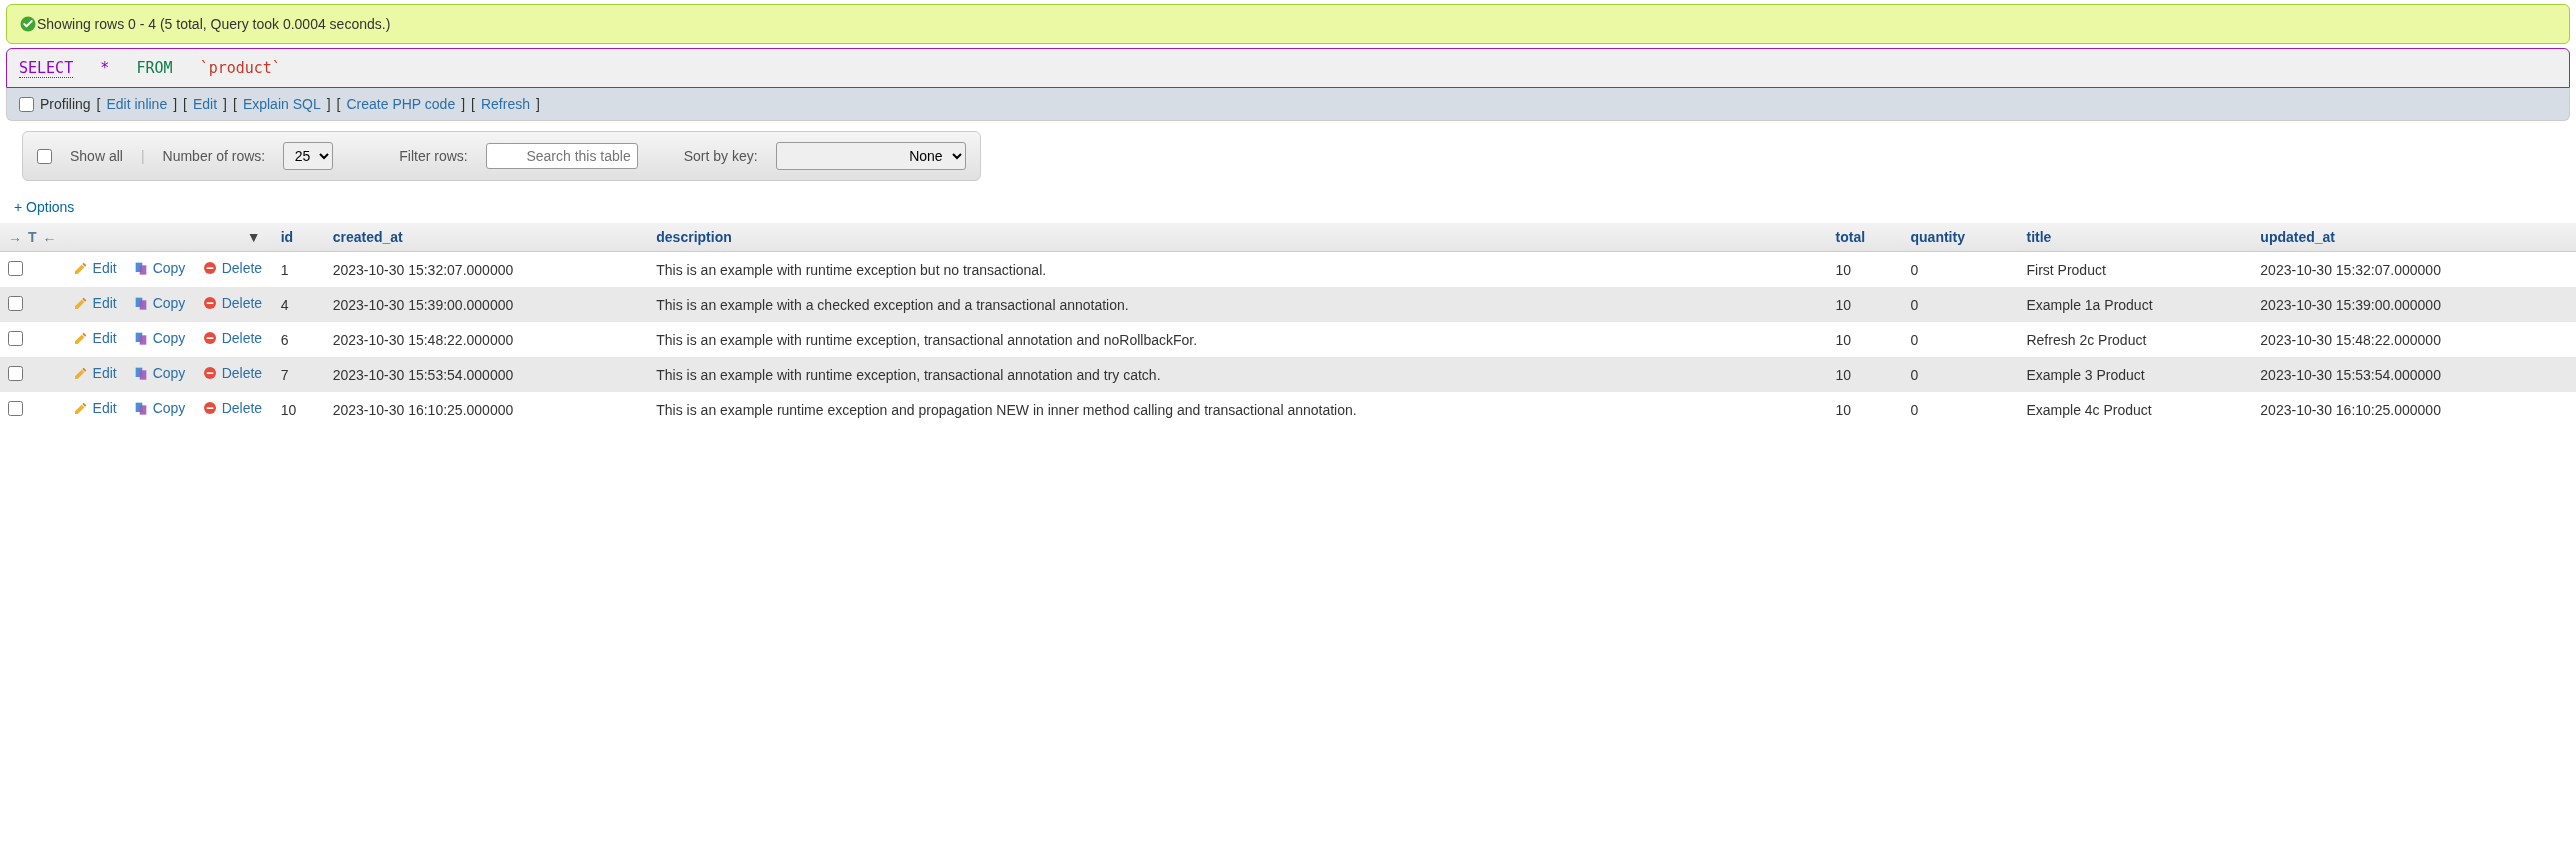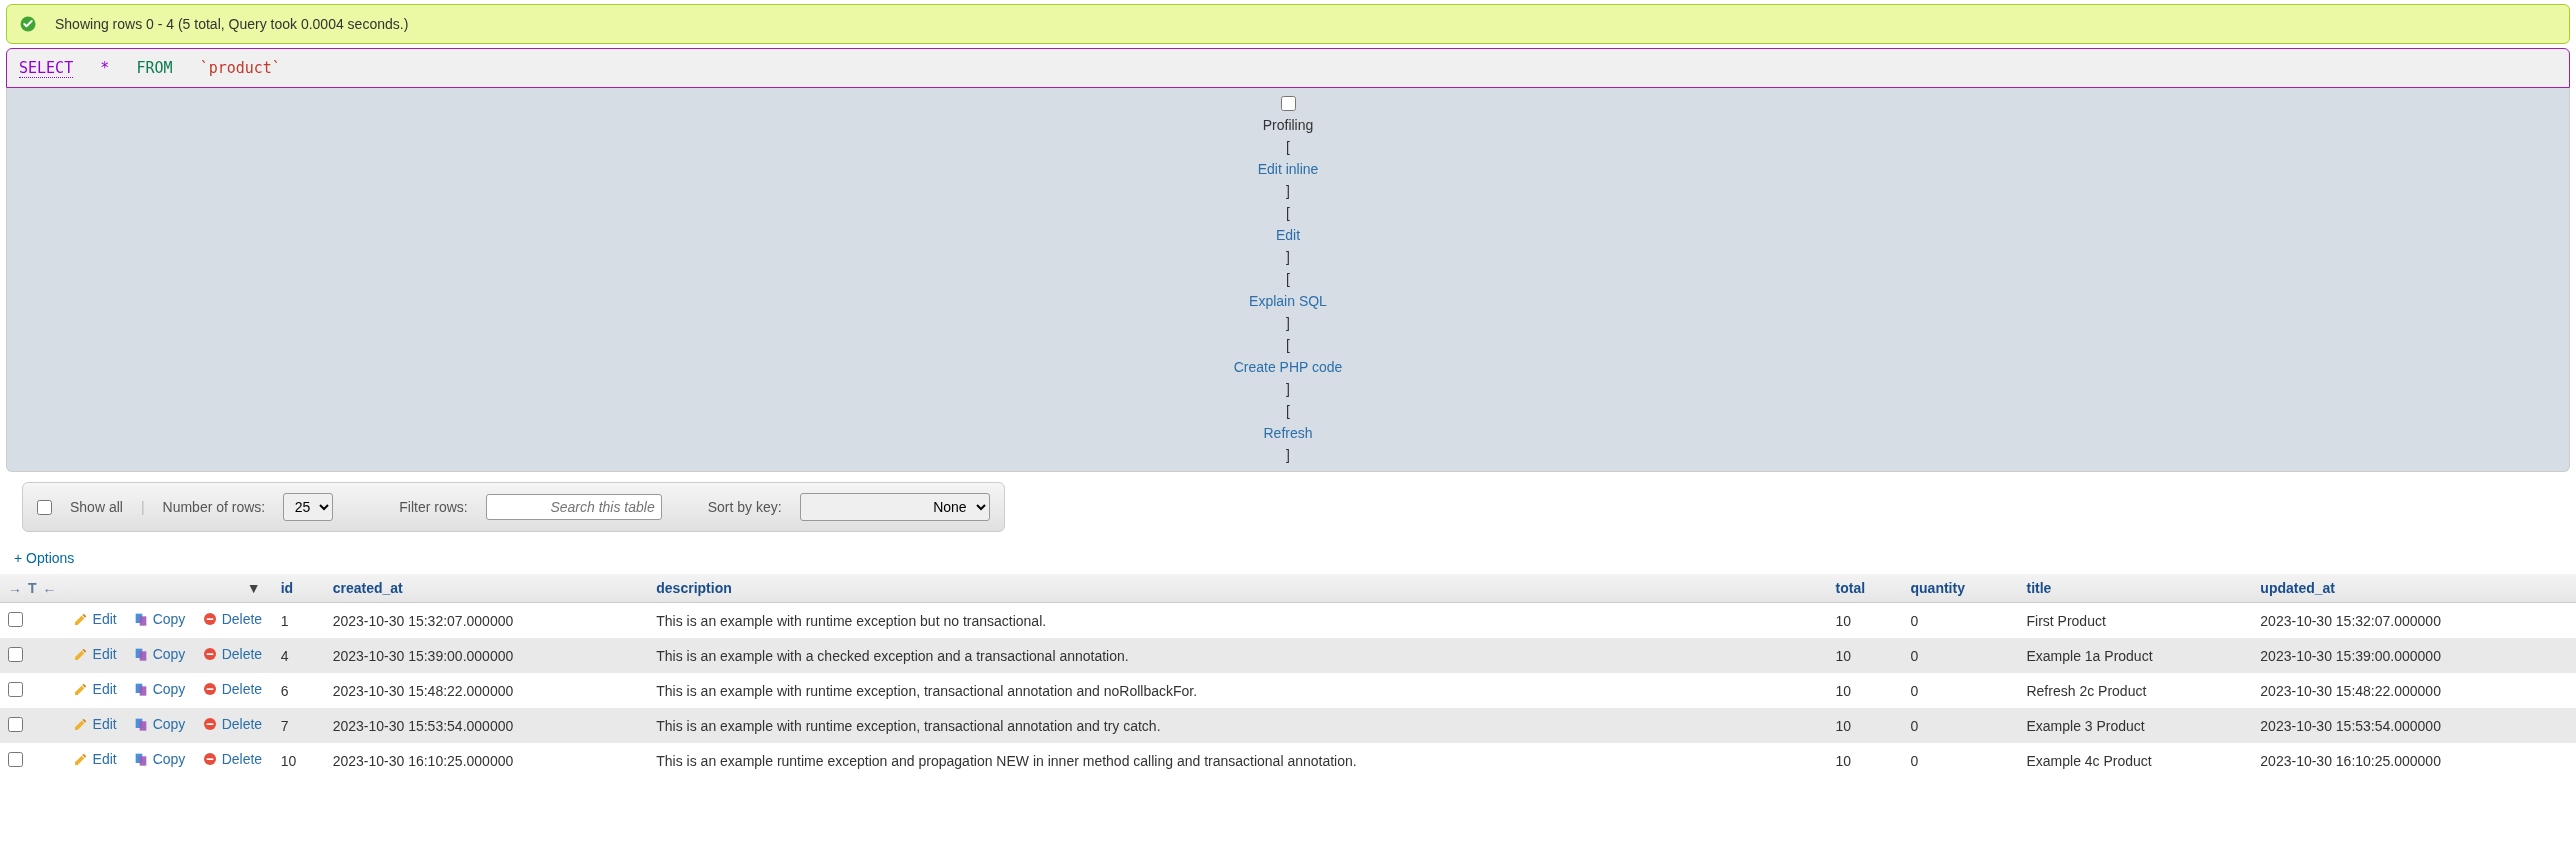--- a/index.html
+++ b/index.html
@@ -1,34 +1,34 @@
 <!DOCTYPE html>
 <html><head>
 <meta charset="utf-8">
 <style>
 * { box-sizing: border-box; margin: 0; padding: 0; }
 body { font-family: Arial, Helvetica, sans-serif; font-size: 14px; color: #333; background: #fff; }
 
-.success-bar { background: #ebf8a4; border: 1px solid #a2d232; border-radius: 6px; padding: 10px 12px; margin: 4px 6px; display: flex; align-items: center; gap: 18px; }
+.success-bar { background: #ebf8a4; border: 1px solid #a2d232; border-radius: 6px; padding: 10px 12px; margin: 4px 6px; display: flex; align-items: center; gap: 0; }
 .success-icon { width: 18px; height: 18px; }
 
 .sql-bar { background: #f0f0f0; padding: 10px 12px; margin: 4px 6px 0 6px; border: 1px solid #a21caf; border-radius: 6px 6px 0 0; font-family: monospace; font-size: 15px; }
 .sql-bar .kw-select { color: #9400d3; border-bottom: 1px dotted #9400d3; }
 .sql-bar .kw-star { color: #9400d3; }
 .sql-bar .kw-from { color: #0d7c4f; }
 .sql-bar .kw-ident { color: #c0392b; }
 
-.action-bar { background: #d6dde5; padding: 8px 12px; margin: 0 6px; border: 1px solid #ccc; border-top: none; border-radius: 0 0 6px 6px; display: flex; align-items: center; gap: 6px; flex-direction: column; }
+.action-bar { background: #d6dde5; padding: 8px 12px; margin: 0 6px; border: 1px solid #ccc; border-top: none; border-radius: 0 0 6px 6px; display: flex; align-items: center; gap: 6px; }
 .action-bar a { color: #2a6faa; text-decoration: none; }
 
 .controls-bar { background: linear-gradient(to bottom, #f5f5f5, #e0e0e0); border: 1px solid #ccc; border-radius: 6px; padding: 10px 14px; margin: 10px 22px; display: inline-flex; align-items: center; gap: 18px; }
 .controls-bar .divider { color: #bbb; }
 .controls-bar label { color: #555; }
 .controls-bar select, .controls-bar input[type="text"] { font-size: 14px; padding: 4px 6px; border: 1px solid #999; border-radius: 3px; text-align: right; }
-.controls-bar input[type="text"] { width: 176px; font-style: italic; }
+.controls-bar input[type="text"] { width: 152px; }
 .controls-bar .sort-select { width: 190px; }
 
 .options-link { color: #0369a1; margin: 8px 14px; cursor: pointer; }
 
 table.data { border-collapse: collapse; width: 100%; margin: 2px 0; }
 table.data th { background: linear-gradient(to bottom, #f3f3f3, #e6e6e6); color: #1a4d8c; font-weight: bold; text-align: left; padding: 6px 8px; border-bottom: 1px solid #ccc; }
 table.data td { padding: 8px; vertical-align: middle; }
 table.data tr.odd td { background: #fff; }
 table.data tr.even td { background: #e9e9e9; }
 table.data td.num, table.data th.num { text-align: left; }

